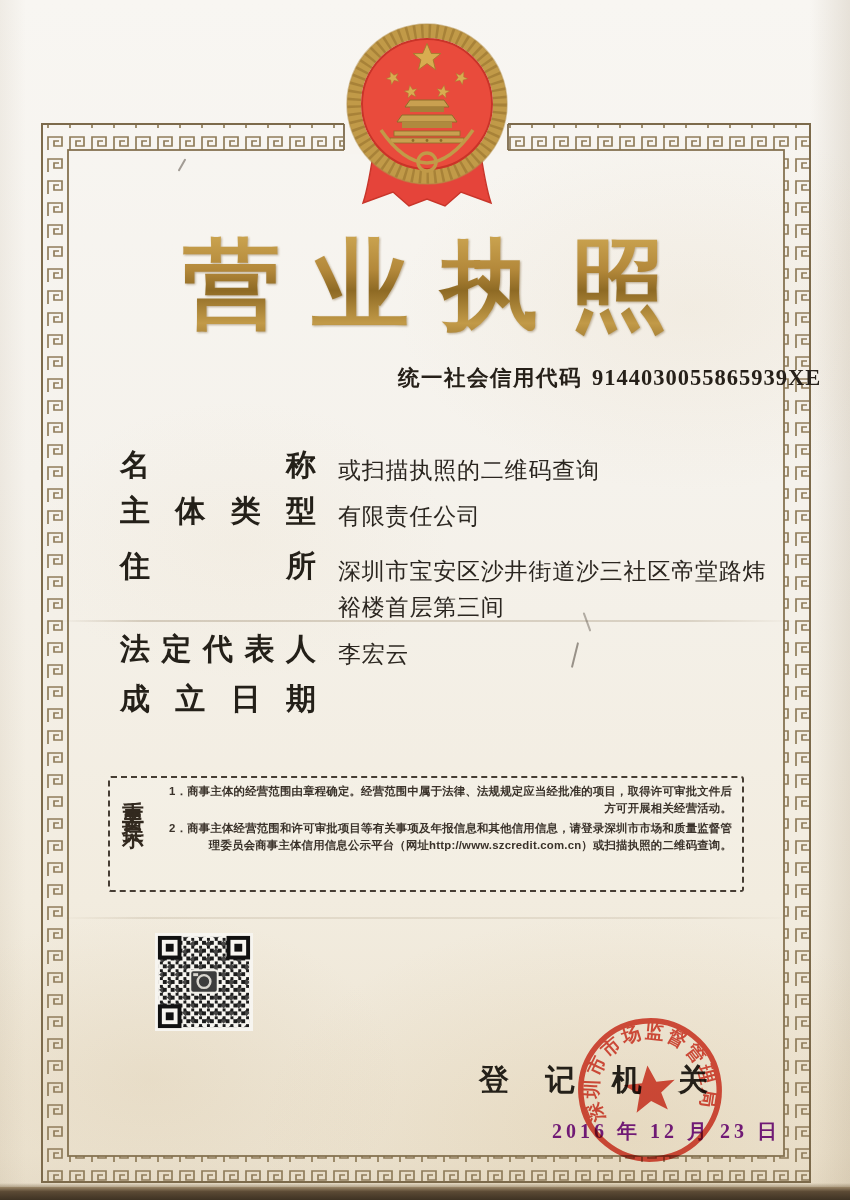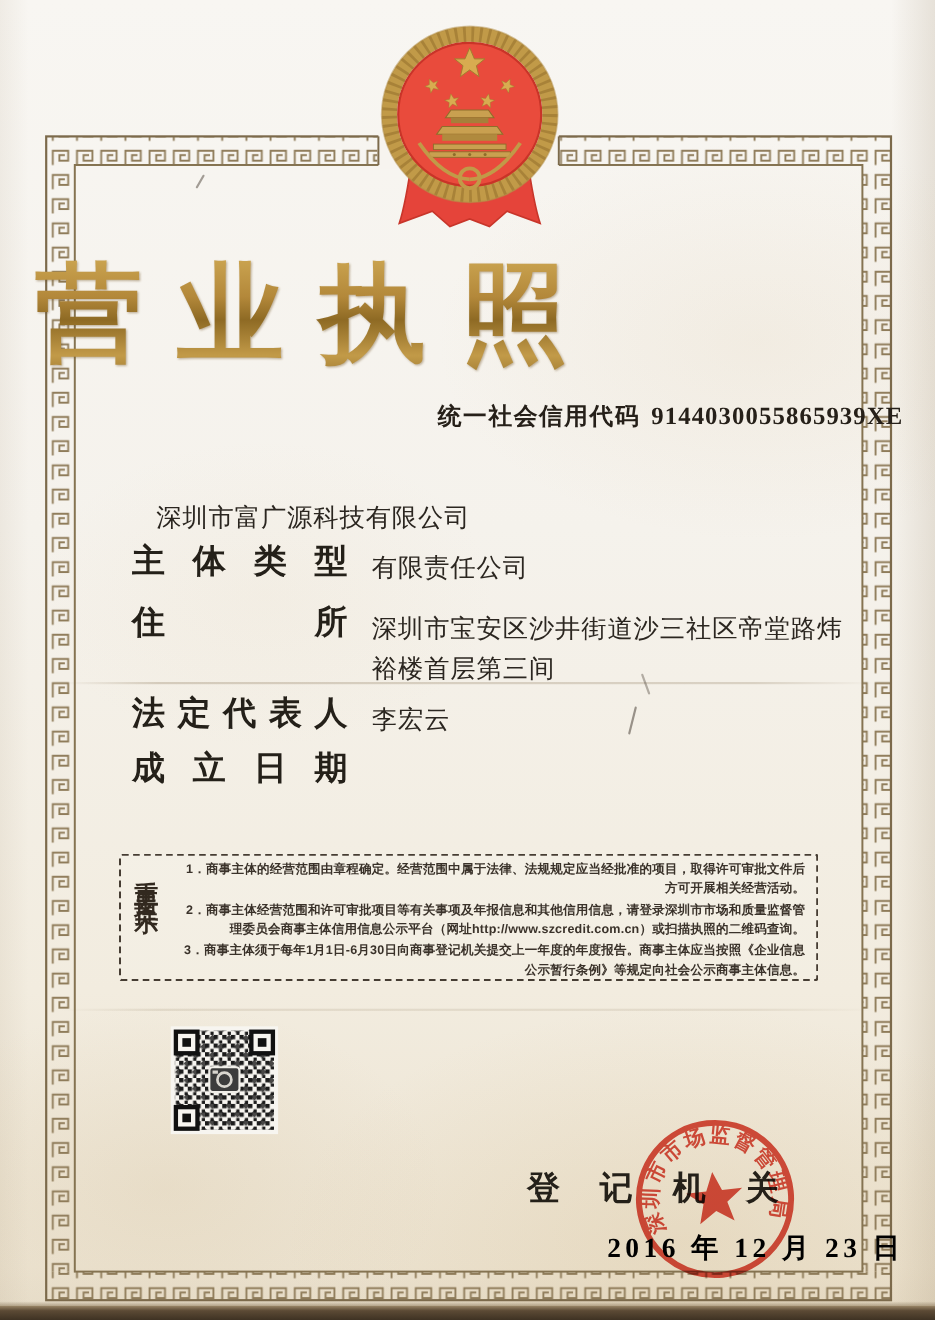--- a/index.html
+++ b/index.html
@@ -31,21 +31,21 @@
   .crease{
     position:absolute;left:55px;width:742px;height:2px;
     background:linear-gradient(90deg,rgba(140,120,90,0),rgba(140,120,90,.30) 12%,rgba(140,120,90,.26) 85%,rgba(140,120,90,0));
   }
   
   .frame{position:absolute;left:0;top:0;}
   
   .emblem{position:absolute;left:341px;top:12px;width:172px;height:196px;}
   
   .doc-title{
-    position:absolute;left:0;top:224px;width:850px;text-align:left;
+    position:absolute;left:0;top:224px;width:850px;text-align:center;
     font-size:97px;font-weight:900;line-height:1.25;
     letter-spacing:32px;text-indent:32px;
     color:#a27c2e;
     text-shadow:0 1px 0 rgba(222,186,110,.8), 0 -1px 1px rgba(90,60,15,.45), 1px 2px 2px rgba(120,90,40,.35);
   }
   @supports (-webkit-background-clip:text){
     .doc-title{
       background:linear-gradient(180deg,#cfa954 4%,#b3883a 38%,#8e6a24 55%,#c29a48 82%,#9c7830 100%);
       -webkit-background-clip:text;background-clip:text;color:transparent;
       text-shadow:none;
@@ -89,21 +89,21 @@
   .notice-body p{margin:0 0 2px 0;}
   
   .qr{position:absolute;left:155px;top:932px;width:98px;height:100px;}
   
   .reg-label{
     position:absolute;left:447px;top:1060px;white-space:nowrap;
     font-size:30px;font-weight:700;color:#242019;letter-spacing:14px;margin-left:32px;
   }
   .reg-date{
     position:absolute;left:552px;top:1118px;white-space:nowrap;
-    font-size:25px;font-weight:600;color:#000000;letter-spacing:4px;
+    font-size:20px;font-weight:600;color:#701a75;letter-spacing:4px;
     font-family:"Liberation Serif","DejaVu Serif",serif;
   }
   .seal{position:absolute;left:566px;top:1006px;width:168px;height:168px;
     opacity:.88;mix-blend-mode:multiply;transform:rotate(-6deg);}
   
   .speck{position:absolute;background:#4d443a;border-radius:1px;}
   .speck.s1{left:574px;top:642px;width:2px;height:26px;transform:rotate(14deg);opacity:.55;}
   .speck.s2{left:586px;top:612px;width:1.5px;height:20px;transform:rotate(-20deg);opacity:.4;}
   .speck.s3{left:181px;top:158px;width:2px;height:14px;transform:rotate(30deg);opacity:.5;}
 </style>
@@ -173,21 +173,22 @@
   <circle cx="86" cy="150" r="9" fill="none" stroke="#c19a48" stroke-width="3.5"></circle>
 </svg>
 
 <div class="doc-title">营业执照</div>
 
 <div class="credit-line">
   <span>统一社会信用代码</span><span class="code">9144030055865939XE</span>
 </div>
 
 <div class="field-row" style="top:448px">
-  <span class="field-value">深圳市富广源科技有限公司</span>
+  <span class="field-label">名 称</span>
+  <span class="field-value">或扫描执照的二维码查询</span>
 </div>
 <div class="field-row" style="top:494px">
   <span class="field-label">主 体 类 型</span>
   <span class="field-value">有限责任公司</span>
 </div>
 <div class="field-row" style="top:549px">
   <span class="field-label">住 所</span>
   <span class="field-value wrap">深圳市宝安区沙井街道沙三社区帝堂路炜裕楼首层第三间</span>
 </div>
 <div class="field-row" style="top:632px">
@@ -199,21 +200,20 @@
 </div>
 
 <div class="crease" style="top:620px"></div>
 <div class="crease" style="top:917px;opacity:.55"></div>
 
 <div class="notice-box">
   <div class="notice-side">重要提示</div>
   <div class="notice-body">
     <p>1．商事主体的经营范围由章程确定。经营范围中属于法律、法规规定应当经批准的项目，取得许可审批文件后方可开展相关经营活动。</p>
     <p>2．商事主体经营范围和许可审批项目等有关事项及年报信息和其他信用信息，请登录深圳市市场和质量监督管理委员会商事主体信用信息公示平台（网址http://www.szcredit.com.cn）或扫描执照的二维码查询。</p>
-    <p>3．商事主体须于每年1月1日-6月30日向商事登记机关提交上一年度的年度报告。商事主体应当按照《企业信息公示暂行条例》等规定向社会公示商事主体信息。</p>
   </div>
 </div>
 
 <svg class="qr" viewBox="0 0 100 100">
   <defs>
     <pattern id="qrA" width="8" height="8" patternUnits="userSpaceOnUse">
       <rect x="0" y="0" width="4" height="4" fill="#1c1c1c"></rect>
       <rect x="5" y="5" width="3" height="3" fill="#1c1c1c"></rect>
     </pattern>
     <pattern id="qrB" width="11" height="11" patternUnits="userSpaceOnUse" patternTransform="rotate(45)">

